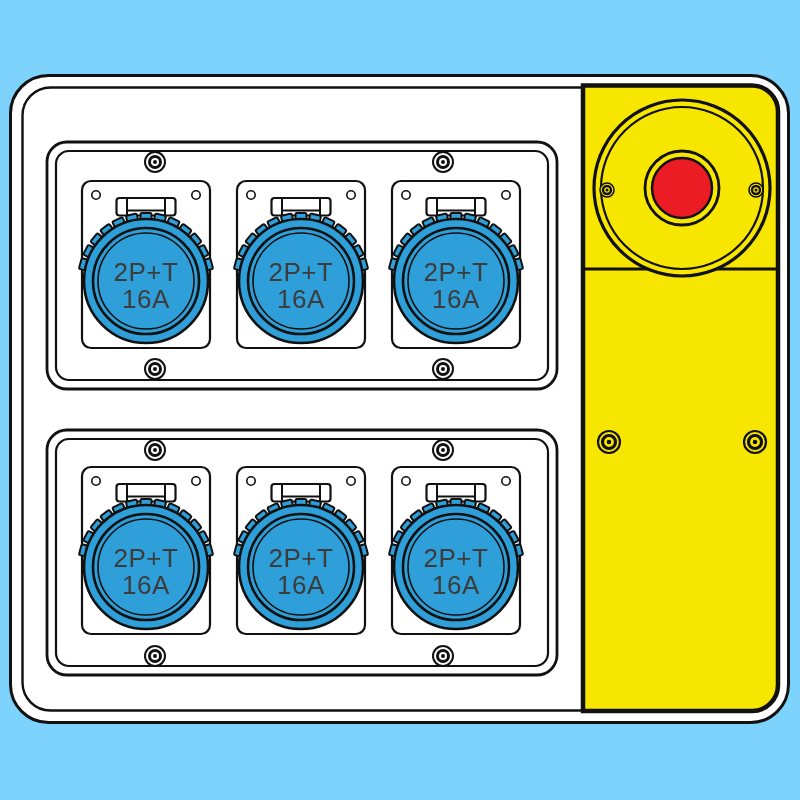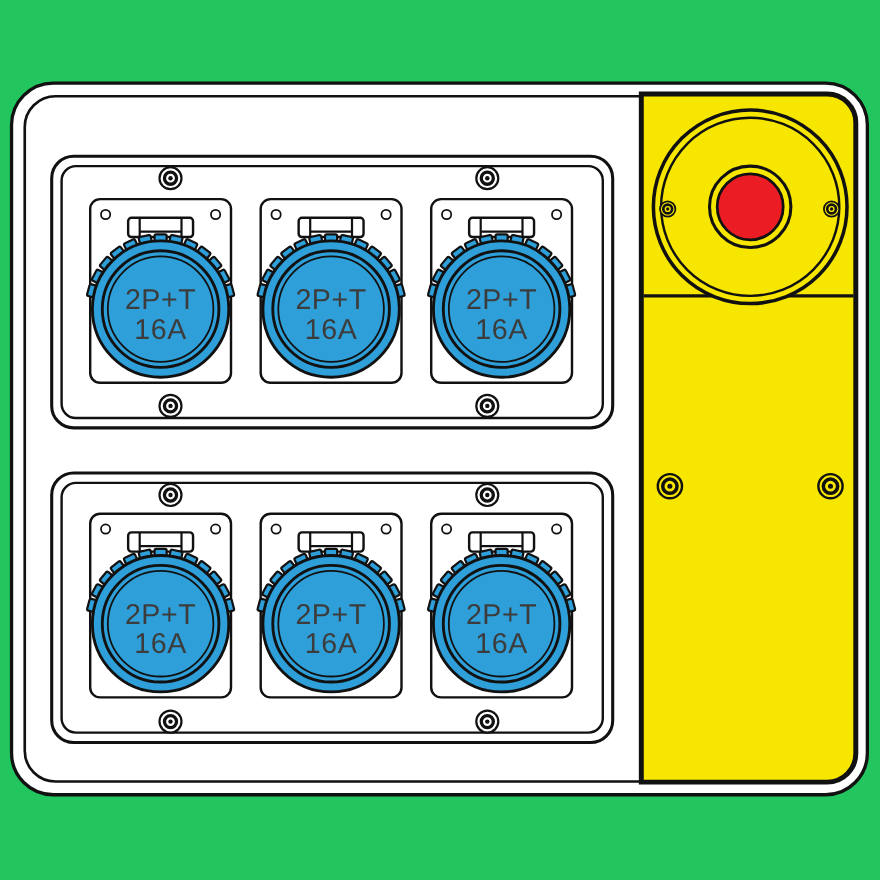--- a/index.html
+++ b/index.html
@@ -5,21 +5,21 @@
   html, body {
     margin: 0;
     padding: 0;
     background: #ffffff;
     font-family: "Liberation Sans", sans-serif;
   }
   .stage {
     position: relative;
     width: 800px;
     height: 800px;
-    background: #22c55e;
+    background: #7dd3fc;
     overflow: hidden;
   }
   svg text {
     font-family: "Liberation Sans", "DejaVu Sans", sans-serif;
     font-weight: 400;
     letter-spacing: 0.5px;
   }
 </style>
 </head>
 <body>

